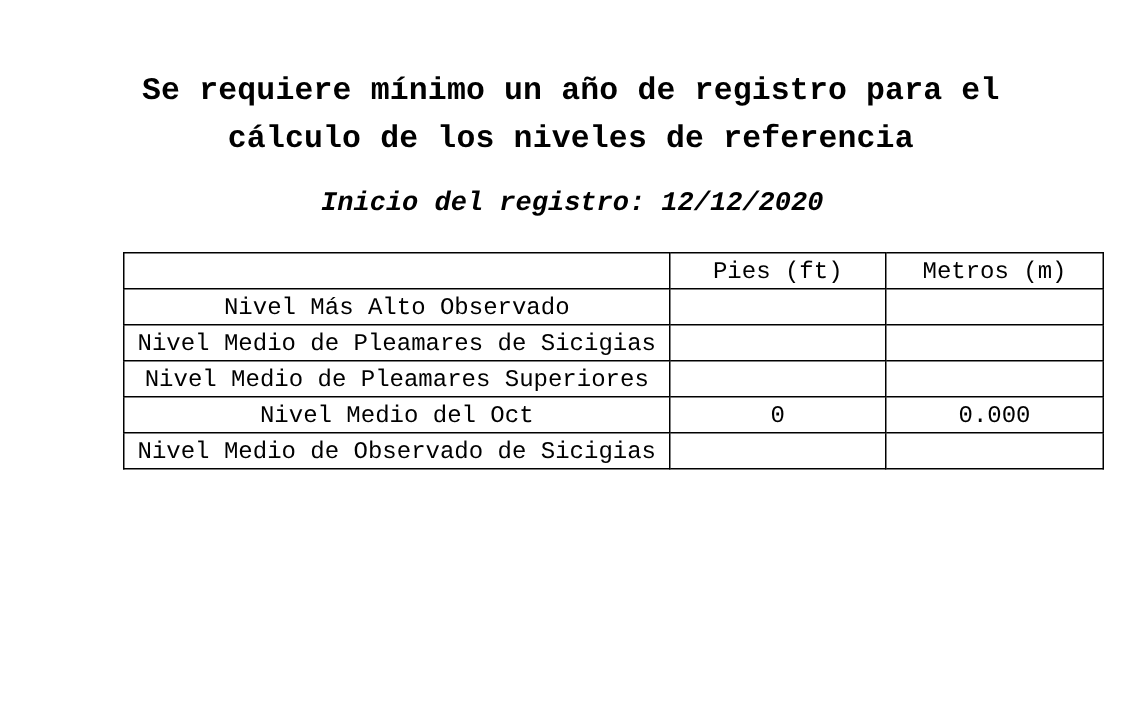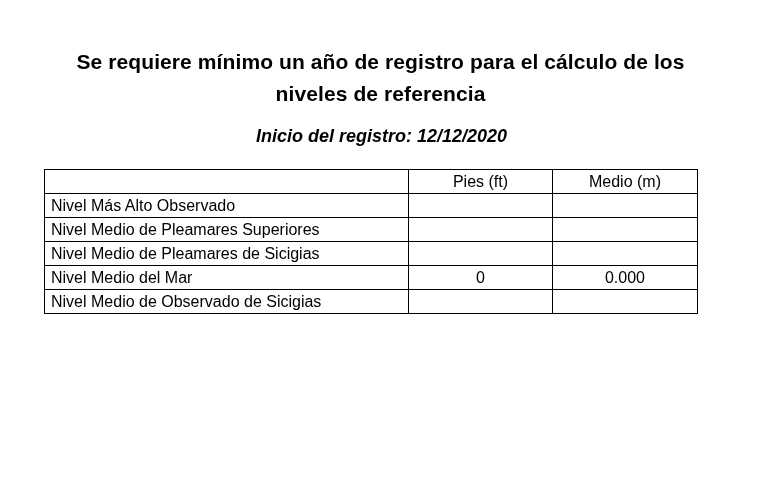--- a/index.html
+++ b/index.html
@@ -12,56 +12,58 @@
     height: 481px;
     font-family: "Liberation Sans", sans-serif;
     color: #000000;
     overflow: hidden;
   }
   .page {
     position: relative;
     width: 761px;
     height: 481px;
     box-sizing: border-box;
+    font-family: Liberation Mono, monospace;
   }
   .title {
     margin: 0;
     padding: 46px 58px 0 58px;
     font-size: 21px;
     font-weight: bold;
     line-height: 32px;
     text-align: center;
     letter-spacing: 0.1px;
   }
   .subtitle {
     margin: 0;
     padding: 16px 0 0 2px;
     font-size: 18px;
     font-weight: bold;
     font-style: italic;
     text-align: center;
   }
   .table-wrap {
-    padding: 22px 56px 0 44px;
+    padding: 22px 56px 0 82px;
   }
   table.levels {
     border-collapse: collapse;
     width: 653px;
     table-layout: fixed;
   }
   table.levels td, table.levels th {
     border: 1px solid #000000;
     height: 24px;
     padding: 0 6px;
     font-size: 16px;
     font-weight: normal;
     vertical-align: middle;
     box-sizing: border-box;
     overflow: hidden;
     white-space: nowrap;
+    text-align: center;
   }
   table.levels th {
     text-align: center;
   }
   col.c-label { width: 364px; }
   col.c-feet  { width: 144px; }
   col.c-met   { width: 145px; }
   td.label {
     text-align: left;
   }
@@ -85,41 +87,41 @@
     <table class="levels">
       <colgroup>
         <col class="c-label">
         <col class="c-feet">
         <col class="c-met">
       </colgroup>
       <thead>
         <tr>
           <th class="corner-blank"></th>
           <th>Pies (ft)</th>
-          <th>Medio (m)</th>
+          <th>Metros (m)</th>
         </tr>
       </thead>
       <tbody>
         <tr>
           <td class="label">Nivel Más Alto Observado</td>
           <td class="num"></td>
           <td class="num"></td>
         </tr>
         <tr>
+          <td class="label">Nivel Medio de Pleamares de Sicigias</td>
+          <td class="num"></td>
+          <td class="num"></td>
+        </tr>
+        <tr>
           <td class="label">Nivel Medio de Pleamares Superiores</td>
           <td class="num"></td>
           <td class="num"></td>
         </tr>
         <tr>
-          <td class="label">Nivel Medio de Pleamares de Sicigias</td>
-          <td class="num"></td>
-          <td class="num"></td>
-        </tr>
-        <tr>
-          <td class="label">Nivel Medio del Mar</td>
+          <td class="label">Nivel Medio del Oct</td>
           <td class="num">0</td>
           <td class="num">0.000</td>
         </tr>
         <tr>
           <td class="label">Nivel Medio de Observado de Sicigias</td>
           <td class="num"></td>
           <td class="num"></td>
         </tr>
       </tbody>
     </table>

